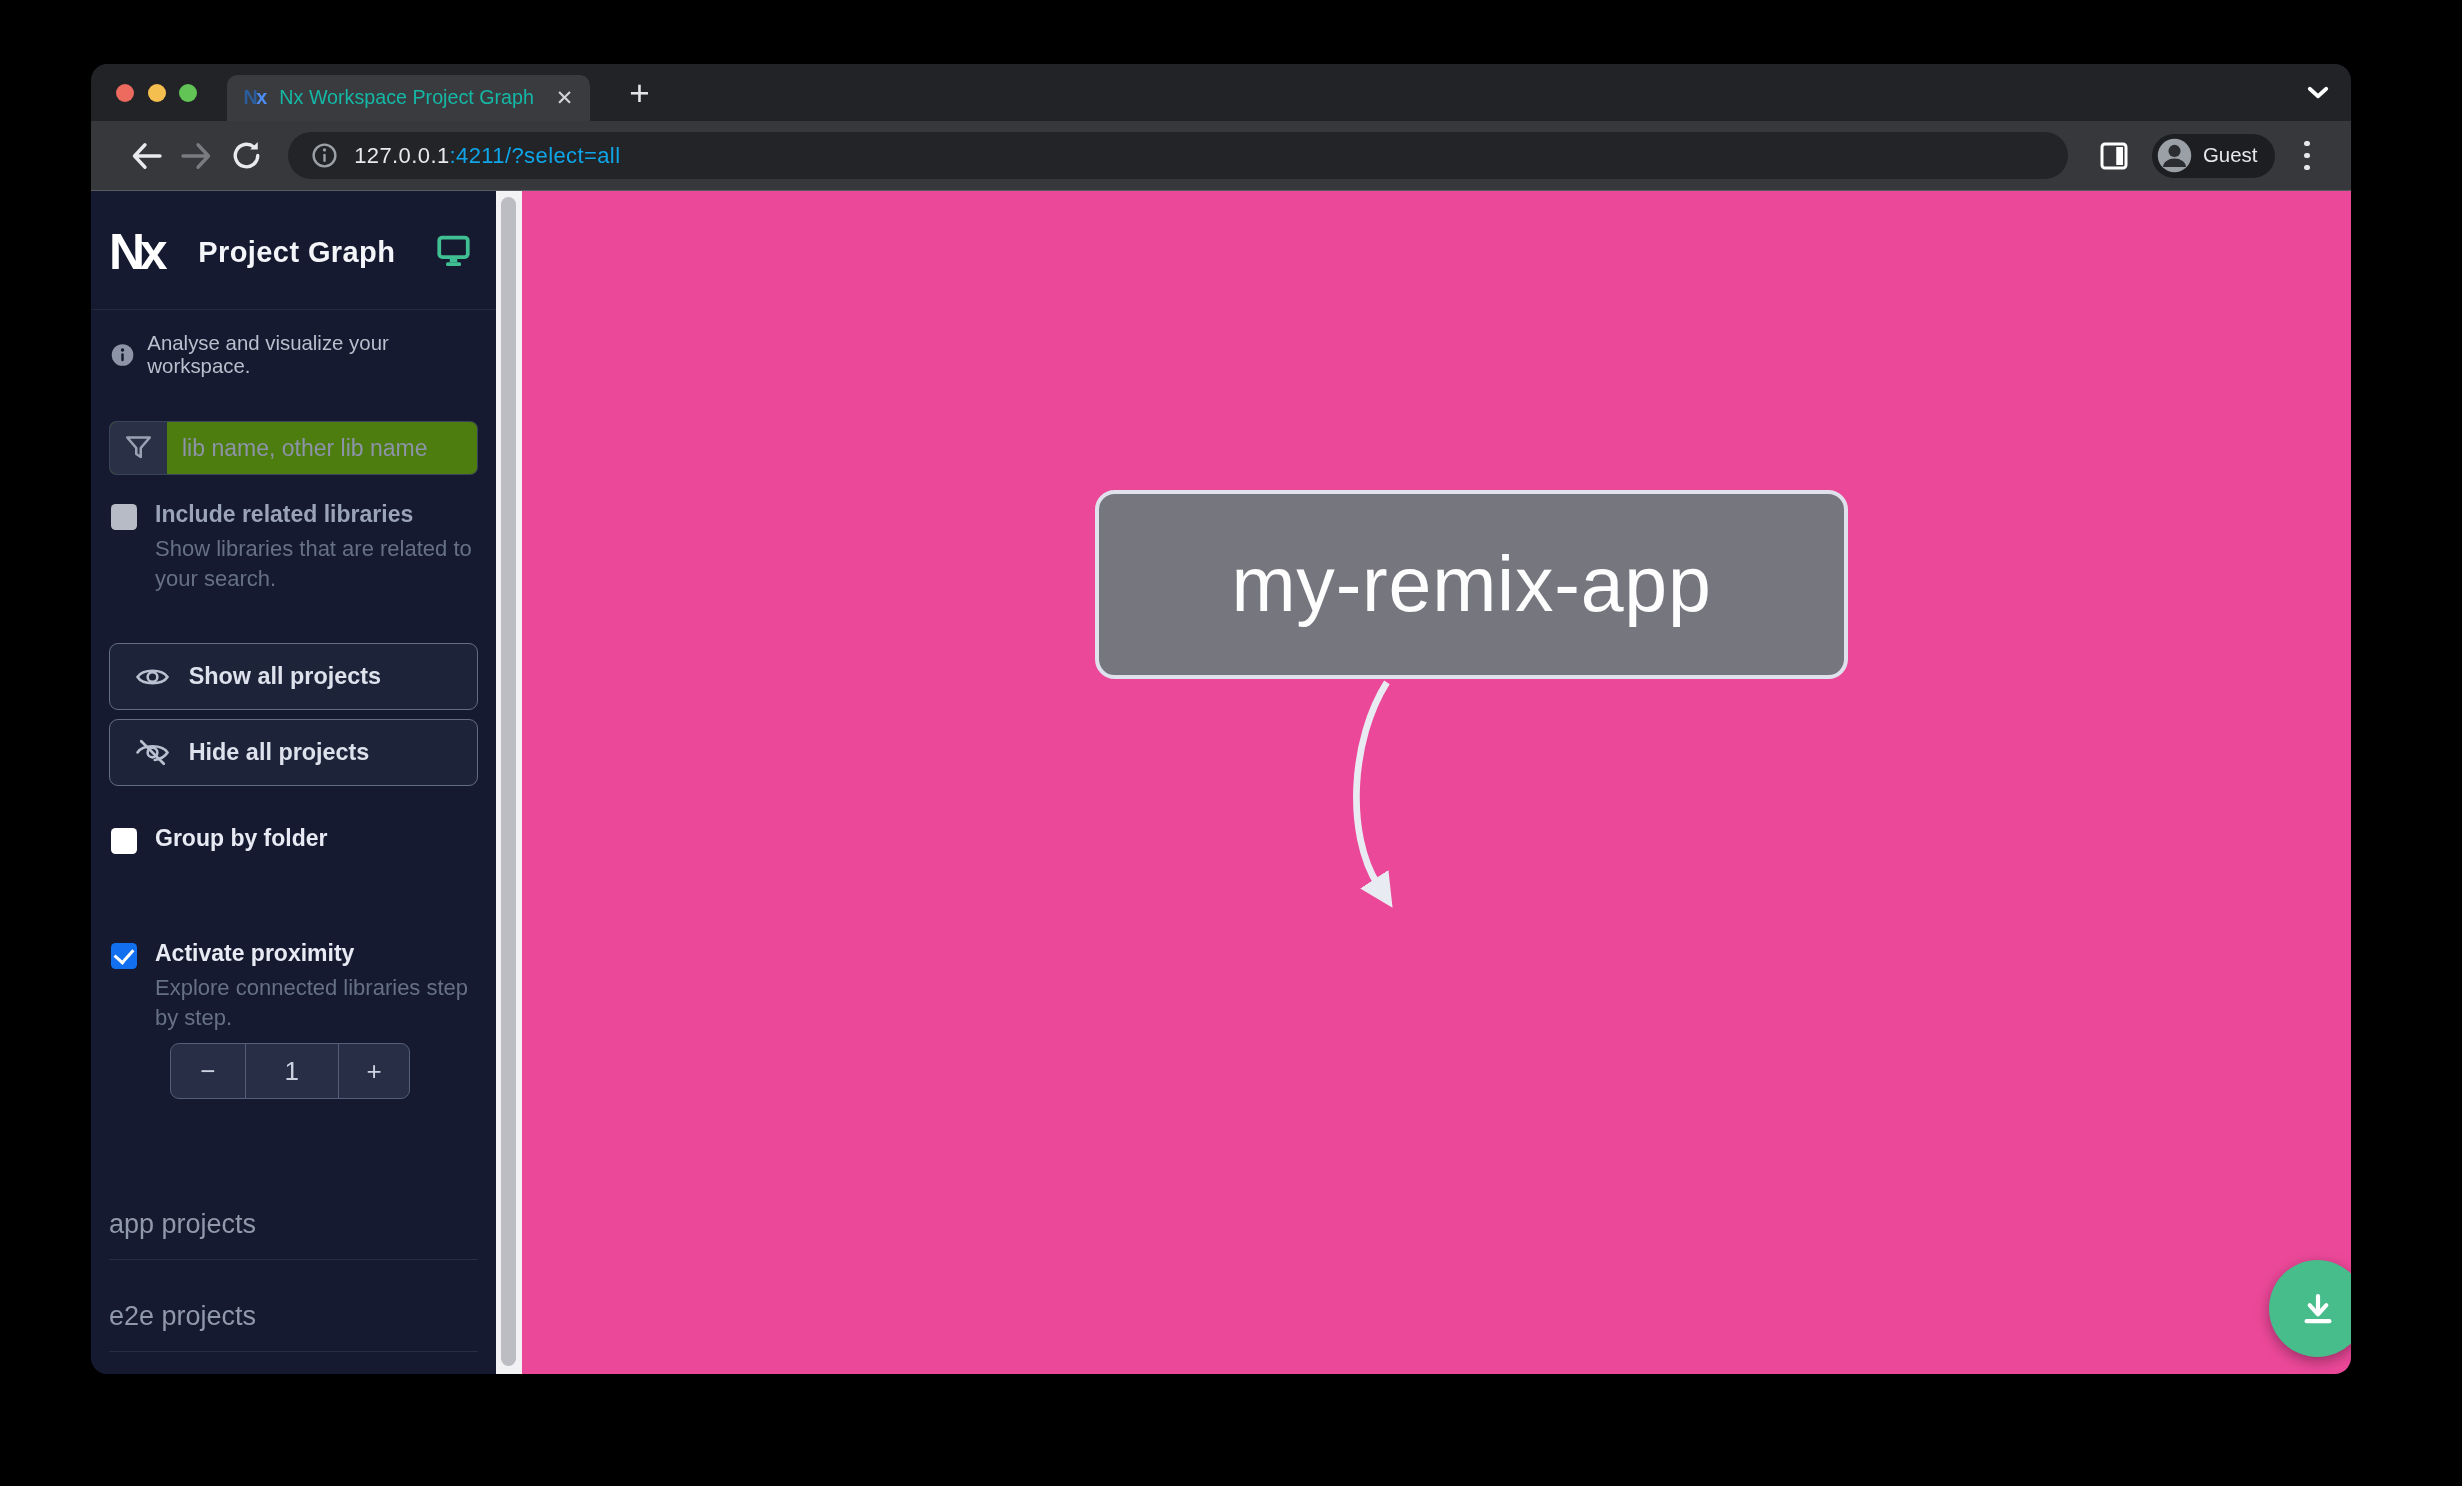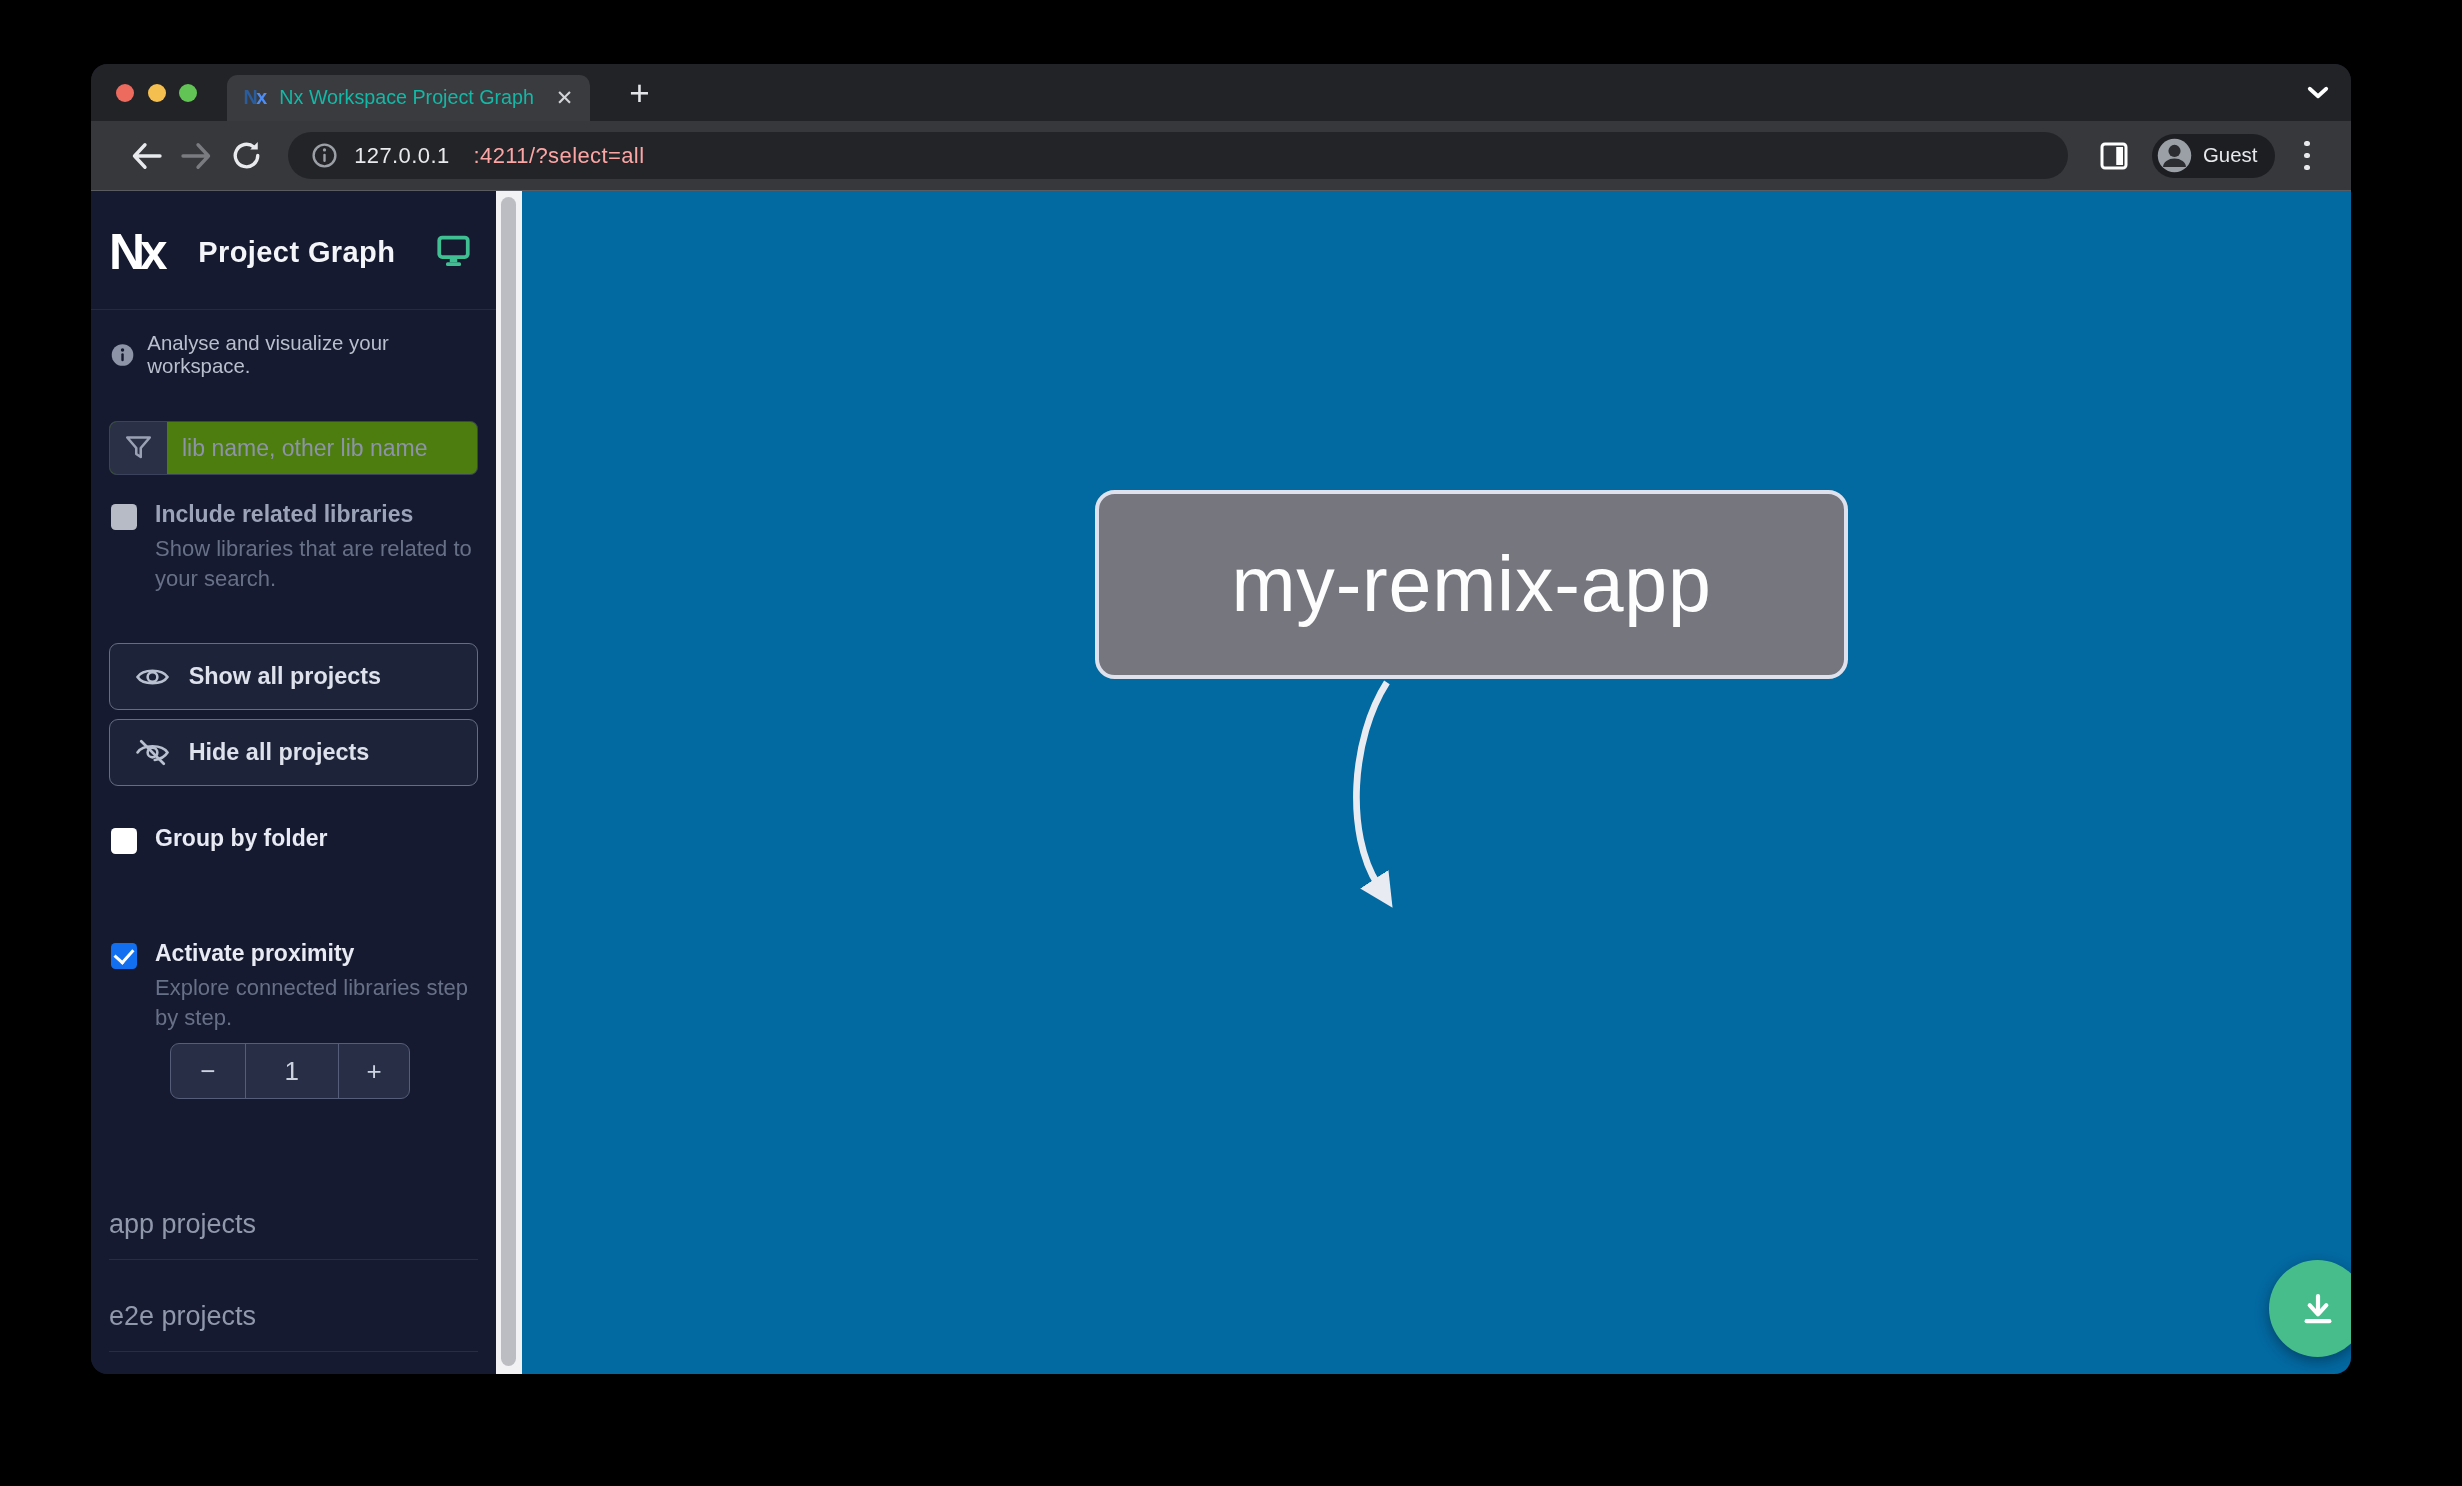--- a/index.html
+++ b/index.html
@@ -26,21 +26,21 @@
             color:#e2e4e8; font-size:35px; font-weight:300; }
   .tab-chevron { position:absolute; right:19.7px; top:0; height:57px; display:flex; align-items:center; }
 
   
   .toolbar { height:70px; background:#37383c; border-bottom:1.5px solid #5a5b60; flex:none;
              display:flex; align-items:center; padding:0 26px 0 30px; }
   .navbtn { width:50px; height:50px; display:flex; align-items:center; justify-content:center; flex:none; }
   .urlbar { flex:1; height:47px; background:#232428; border-radius:23.4px; margin:0 21px 0 16.6px;
             display:flex; align-items:center; padding:0 23px; gap:16.6px; }
   .urltext { font-size:22px; letter-spacing:0.4px; white-space:nowrap; }
-  .urltext .host { color:#e8eaed; } .urltext .rest { color:#fca5a5;margin-left:24px; }
+  .urltext .host { color:#e8eaed; } .urltext .rest { color:#0ea5e9; }
   .guestpill { height:44px; border-radius:22px; background:#1d1e22; display:flex; align-items:center;
                gap:10.6px; padding:0 18px 0 5.3px; margin:0 13.6px; flex:none; }
   .guestlabel { color:#e6e8ec; font-size:20.4px; }
   .dots { width:36px; height:50px; display:flex; flex-direction:column; align-items:center; justify-content:center; gap:6.8px; flex:none; }
   .dots i { width:5.3px; height:5.3px; border-radius:50%; background:#e6e8ec; }
 
   
   .content { flex:1; display:flex; min-height:0; }
 
   
@@ -85,21 +85,21 @@
 
   .sb-section { position:absolute; left:18px; width:369px; color:#9098ac; font-size:27px; line-height:33px;
                 padding-bottom:18px; border-bottom:0.8px solid #262d45; }
   .sb-section.first { top:1017px; } .sb-section.second { top:1109px; }
 
   
   .sb-scroll { width:26px; flex:none; background:#f2f2f4; position:relative; }
   .sb-thumb { position:absolute; left:5.3px; width:15px; top:6px; bottom:7.6px; background:#bcbdc3; border-radius:7.6px; }
 
   
-  .canvas { flex:1; background:#0369a1; position:relative; overflow:hidden; }
+  .canvas { flex:1; background:#ec4899; position:relative; overflow:hidden; }
   .edges { position:absolute; left:0; top:0; width:100%; height:100%; }
   .node { position:absolute; background:#75767e; border:4.5px solid #dfe2ec; border-radius:19.7px;
           display:flex; align-items:center; justify-content:center; color:#fdfdfe; font-size:77px; letter-spacing:0.8px; }
   .node.n1 { left:573px; top:299px; width:753px; height:189px; }
   .node.n2 { left:678px; top:723px; width:541px; height:194px; }
 
   .fab { position:absolute; left:1747px; top:1069px; width:97px; height:97px; border-radius:50%;
          background:#47bd8c; display:flex; align-items:center; justify-content:center;
          box-shadow:0 4.5px 13.6px rgba(0,0,0,.35); cursor:pointer; }
 </style>

